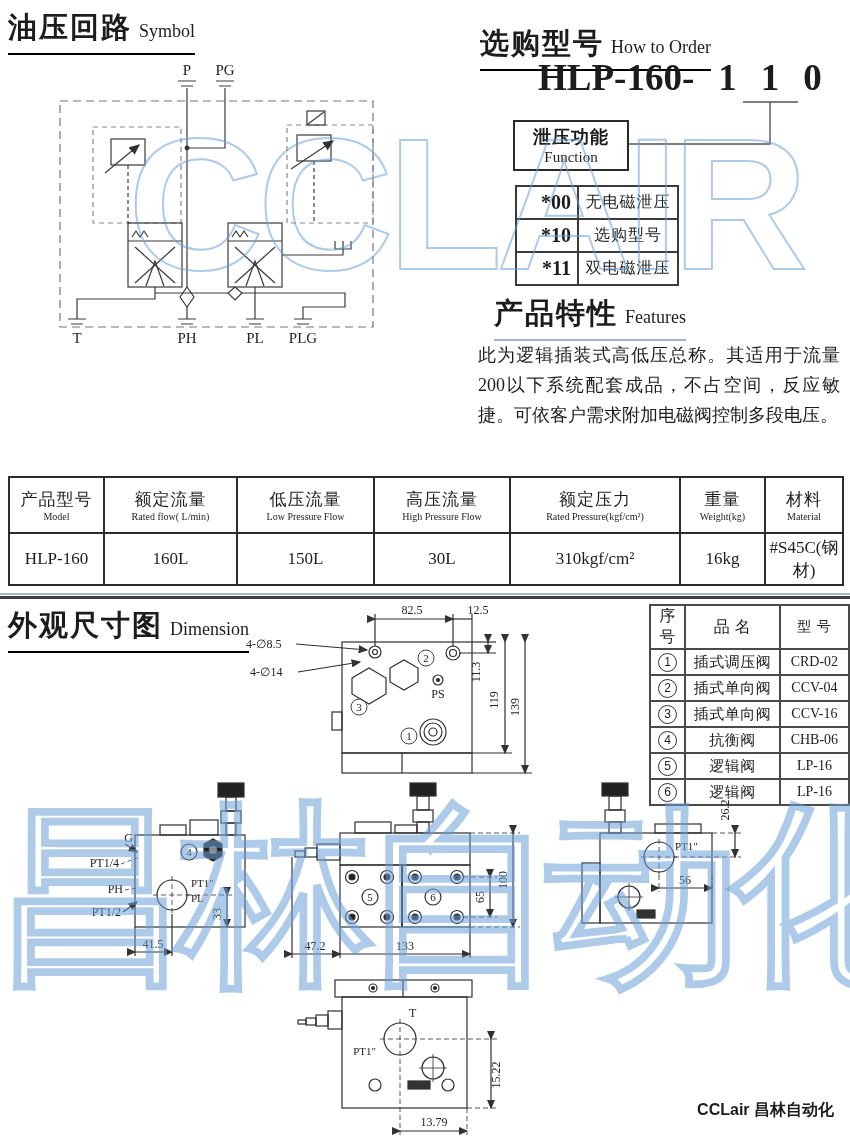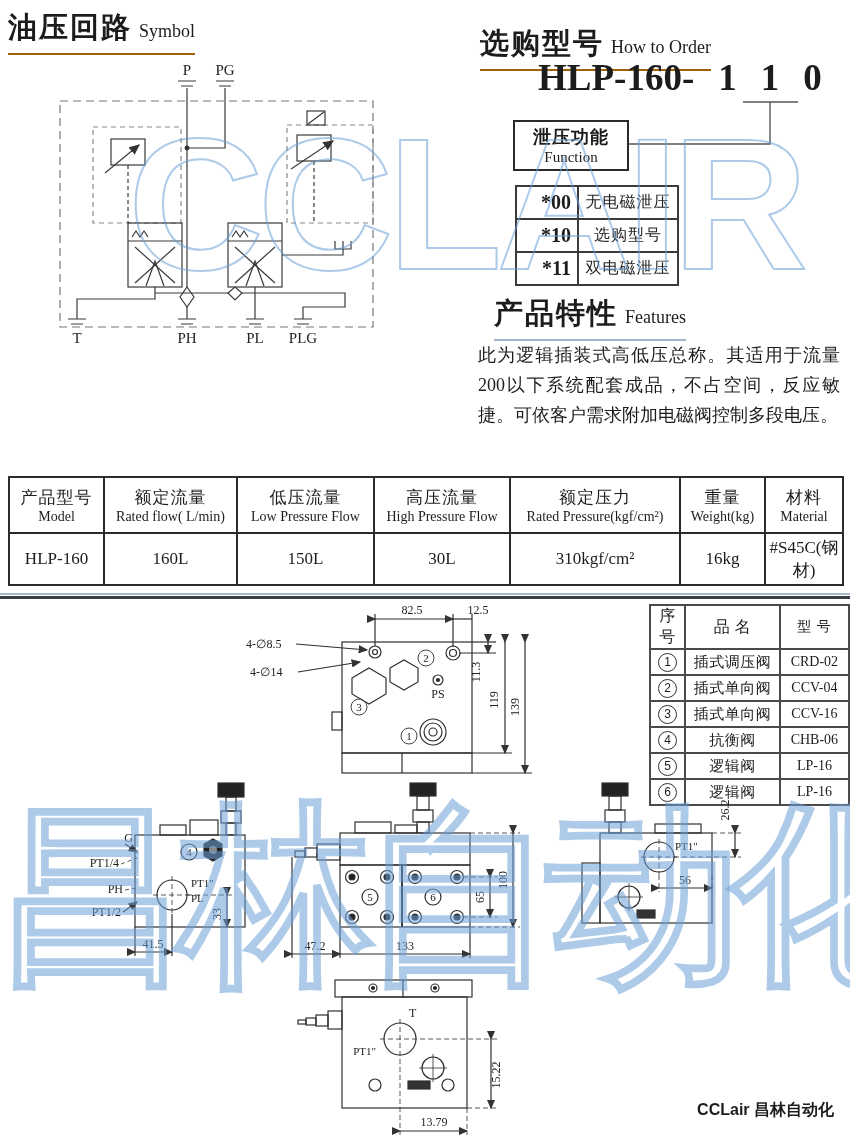--- a/index.html
+++ b/index.html
@@ -5,21 +5,21 @@
   html,body{margin:0;padding:0;background:#e8e8e8;}
   .page{position:relative;width:850px;height:1140px;background:#ffffff;overflow:hidden;
         font-family:"Liberation Serif",serif;color:#1c1c1c;margin:0 auto;}
   
   .wm{position:absolute;z-index:6;pointer-events:none;font-family:Liberation Sans, sans-serif;
       font-weight:bold;color:transparent;-webkit-text-stroke:2px rgba(105,160,215,0.55);
       white-space:nowrap;line-height:1;}
   .wm-top{left:128px;top:110px;font-size:188px;letter-spacing:-6px;}
   .wm-bottom{left:-6px;top:798px;font-size:196px;letter-spacing:-12px;-webkit-text-stroke-width:1.6px;}
   
-  .sec-head{position:absolute;padding-bottom:5px;border-bottom:2px solid #a16207;white-space:nowrap;z-index:2;}
+  .sec-head{position:absolute;padding-bottom:5px;border-bottom:2px solid #000000;white-space:nowrap;z-index:2;}
   .sec-head .zh{font-size:29px;font-weight:bold;letter-spacing:2px;}
   .sec-head .en{font-size:18px;margin-left:7px;}
   .sec-head.light{border-bottom-color:#9fb6cb;margin-left:16px;}
   
   .model-line{position:absolute;left:538px;top:56px;font-size:37px;font-weight:bold;z-index:2;white-space:nowrap;}
   .model-line .digit{display:inline-block;margin-left:24px;}
   .func-box{position:absolute;left:513px;top:120px;width:112px;height:47px;border:2.5px solid #2a2a2a;
             text-align:center;z-index:2;background:transparent;}
   .func-box .zh{font-size:18px;letter-spacing:1px;display:block;margin-top:3px;font-weight:bold;}
   .func-box .en{font-size:15px;display:block;}
@@ -31,21 +31,21 @@
   .features-body{position:absolute;left:478px;top:340px;width:362px;font-size:18px;line-height:1.68;
                  text-align:justify;z-index:2;}
   
   .spec-table{position:absolute;left:8px;top:476px;width:834px;border-collapse:collapse;z-index:2;
               table-layout:fixed;}
   .spec-table th,.spec-table td{border:2px solid #2c2c2c;text-align:center;vertical-align:middle;
               font-weight:normal;padding:2px 1px;}
   .spec-table th{height:50px;}
   .spec-table td{height:40px;font-size:17px;}
   .spec-table .hz{font-size:17px;letter-spacing:1px;display:block;}
-  .spec-table .he{font-size:14px;display:block;}
+  .spec-table .he{font-size:10px;display:block;}
   
   .divider{position:absolute;left:0;top:593px;width:850px;z-index:2;}
   .divider .l1{height:2px;background:#a3b8cc;}
   .divider .l2{height:3px;background:#3d3d44;margin-top:1px;}
   
   .parts-table{position:absolute;left:649px;top:604px;border-collapse:collapse;z-index:2;background:#fff;}
   .parts-table th,.parts-table td{border:2px solid #4a4a4a;text-align:center;font-weight:normal;
       height:24px;padding:0 4px;font-size:15px;}
   .parts-table th{font-size:16px;letter-spacing:1px;}
   .parts-table .c-num{width:26px;border-radius:15px;}
@@ -228,20 +228,23 @@
       <td>#S45C(钢材)</td>
     </tr>
   </tbody>
     </table>
 
   <div class="divider">
       <div class="l1"></div>
       <div class="l2"></div>
     </div>
 
+  <div class="sec-head" style="left:8px;top:606px;">
+    <span class="zh">外观尺寸图</span><span class="en">Dimension</span>
+  </div>
 
   <table class="parts-table">
     <tbody>
         <tr>
       <th class="c-num">序号</th>
       <th class="c-name">品 名</th>
       <th class="c-code">型 号</th>
     </tr>
     <tr>
       <td><span class="circ">1</span></td>

